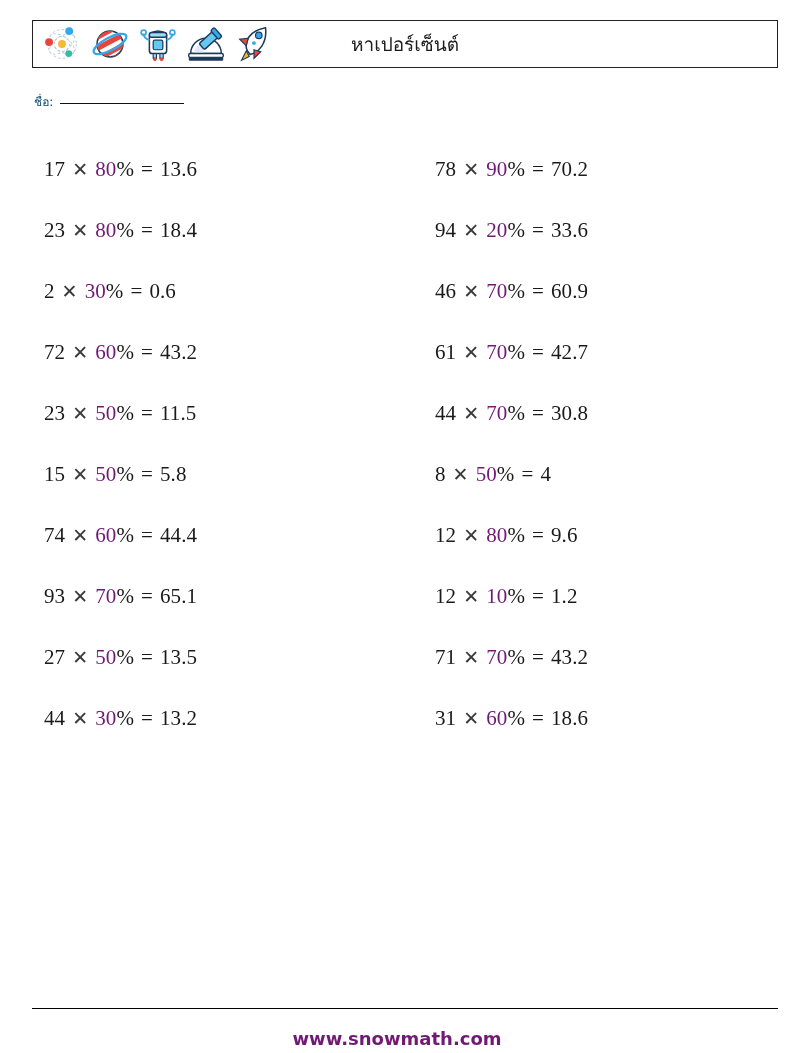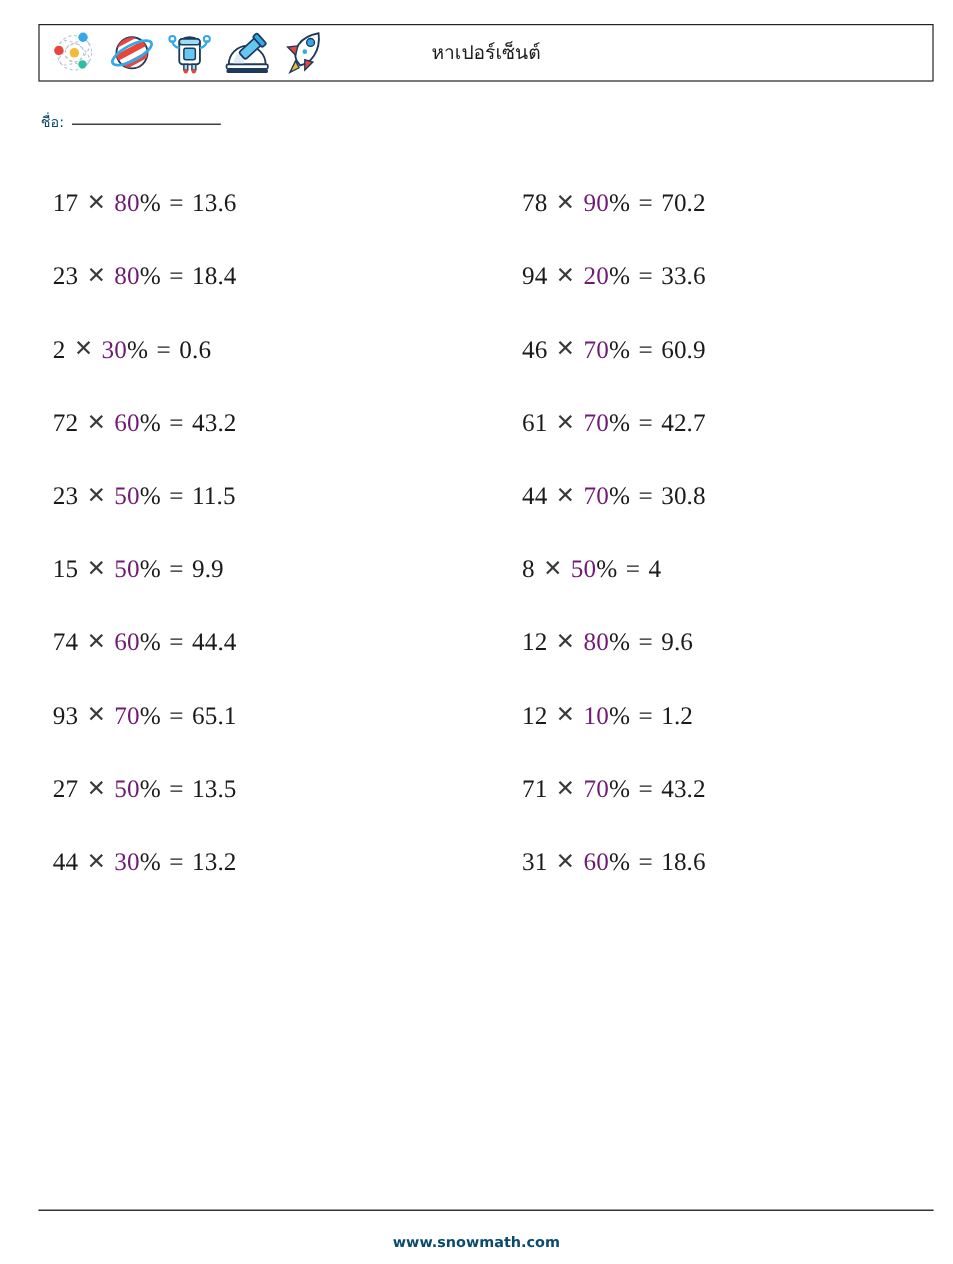--- a/index.html
+++ b/index.html
@@ -54,21 +54,21 @@
   }
 
   .header-title {
     position: absolute;
     left: 0;
     right: 0;
     top: 50%;
     transform: translateY(-50%);
     text-align: center;
     font-family: "DejaVu Sans", "Liberation Sans", sans-serif;
-    font-size: 16px;
+    font-size: 19px;
     color: #1b1b1b;
     pointer-events: none;
   }
 
   
   .meta-row {
     position: absolute;
     left: 32px;
     top: 92px;
     width: 746px;
@@ -165,23 +165,23 @@
     border-top: 1.6px solid #000000;
   }
 
   .footer-text {
     position: absolute;
     left: 0;
     right: 0;
     top: 1028px;
     text-align: center;
     font-family: "DejaVu Sans", "Liberation Sans", sans-serif;
-    font-size: 12px;
+    font-size: 18px;
     font-weight: bold;
-    color: #0c4a6e;
+    color: #701a75;
   }
 </style>
 </head>
 <body>
 
 <div class="page">
 
   <div class="header-box">
 
     <div class="icon-strip">
@@ -346,21 +346,21 @@
         <span class="pct-sign">%</span>
         <span class="eq">=</span>
         <span class="answer">30.8</span>
       </div>
       <div class="problem">
         <span class="operand">15</span>
         <span class="times">✕</span>
         <span class="pct-value">50</span>
         <span class="pct-sign">%</span>
         <span class="eq">=</span>
-        <span class="answer">9.9</span>
+        <span class="answer">5.8</span>
       </div>
       <div class="problem">
         <span class="operand">8</span>
         <span class="times">✕</span>
         <span class="pct-value">50</span>
         <span class="pct-sign">%</span>
         <span class="eq">=</span>
         <span class="answer">4</span>
       </div>
       <div class="problem">

